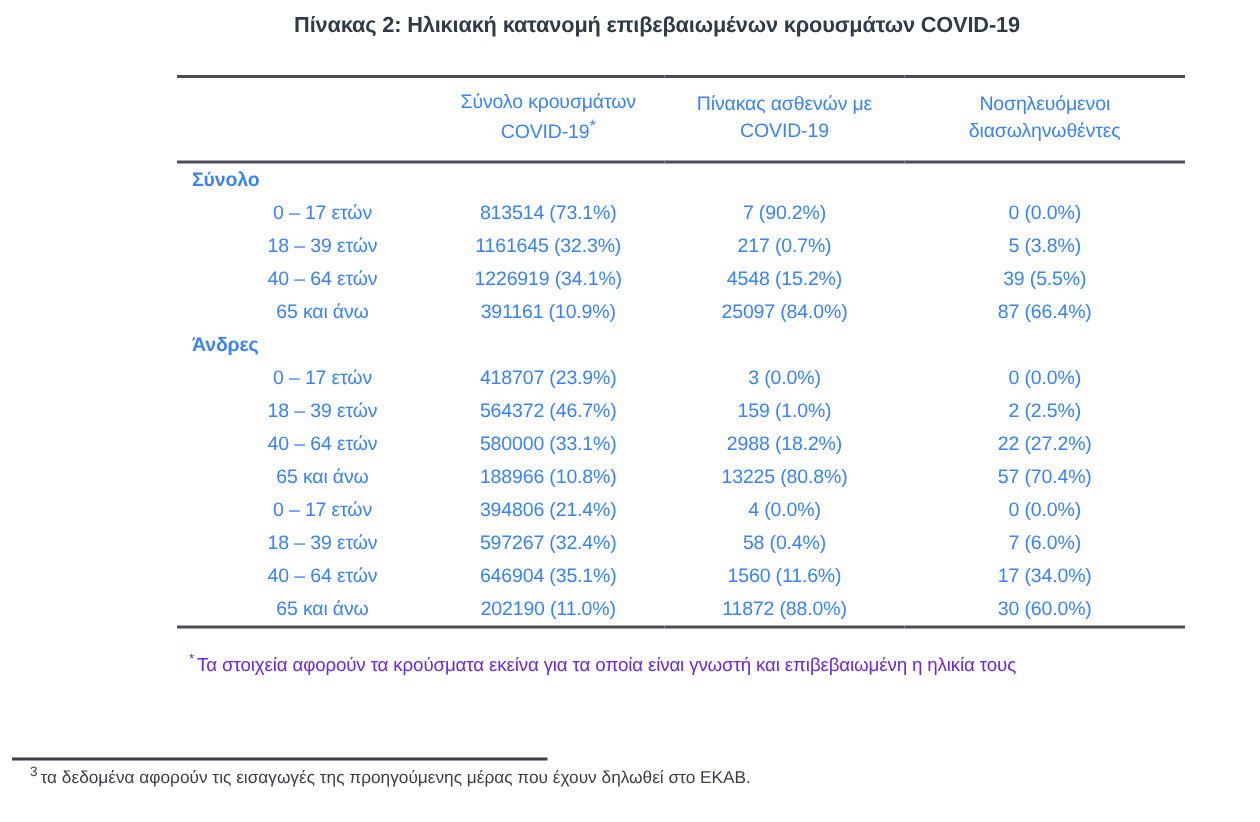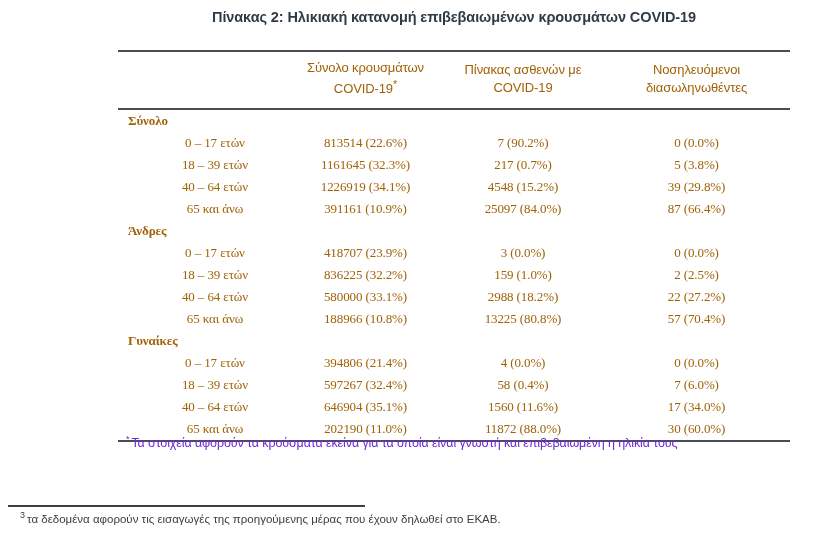--- a/index.html
+++ b/index.html
@@ -5,43 +5,42 @@
   html,body{margin:0;padding:0;background:#ffffff;}
   .page{
     position:relative;
     width:840px;height:548px;
     background:#ffffff;
     font-family:"Liberation Sans", sans-serif;
     color:#2f3b47;
     overflow:hidden;
   }
   .doc-title{
-    position:absolute;top:9px;left:118px;width:672px;
+    position:absolute;top:9px;left:102px;width:672px;
     text-align:center;font-size:14.5px;font-weight:700;
     color:#2f3b47;letter-spacing:-0.1px;
   }
   table.covid-table{
     position:absolute;top:50px;left:118px;width:672px;
     border-collapse:collapse;table-layout:fixed;
-    font-size:13px;color:#a16207;letter-spacing:-0.1px;
+    font-size:13px;color:#3b82f6;letter-spacing:-0.1px;
   }
   table.covid-table col.c1{width:170px;}
   table.covid-table col.c2{width:155px;}
   table.covid-table col.c3{width:160px;}
   table.covid-table col.c4{width:187px;}
   table.covid-table thead th{
     border-top:2px solid #4a4e54;
     border-bottom:2px solid #4a4e54;
     font-weight:400;text-align:center;
     padding:7px 0 9px 0;line-height:1.4;font-size:13px;
   }
   table.covid-table tbody td{
     text-align:center;height:22px;padding:0;line-height:22px;
     white-space:nowrap;
-    font-family:Liberation Serif, serif;
   }
   table.covid-table tbody td.lbl{
     text-align:center;padding-left:24px;
   }
   table.covid-table tbody tr.section td{
     text-align:left;padding-left:10px;font-weight:700;
   }
   table.covid-table tbody tr:last-child td{
     border-bottom:2px solid #4a4e54;
   }
@@ -91,74 +90,71 @@
           <span>διασωληνωθέντες</span>
         </th>
       </tr>
     </thead>
     <tbody>
       <tr class="section">
         <td colspan="4">Σύνολο</td>
       </tr>
       <tr>
         <td class="lbl">0 – 17 ετών</td>
-        <td>813514 (22.6%)</td>
+        <td>813514 (73.1%)</td>
         <td>7 (90.2%)</td>
         <td>0 (0.0%)</td>
       </tr>
       <tr>
         <td class="lbl">18 – 39 ετών</td>
         <td>1161645 (32.3%)</td>
         <td>217 (0.7%)</td>
         <td>5 (3.8%)</td>
       </tr>
       <tr>
         <td class="lbl">40 – 64 ετών</td>
         <td>1226919 (34.1%)</td>
         <td>4548 (15.2%)</td>
-        <td>39 (29.8%)</td>
+        <td>39 (5.5%)</td>
       </tr>
       <tr>
         <td class="lbl">65 και άνω</td>
         <td>391161 (10.9%)</td>
         <td>25097 (84.0%)</td>
         <td>87 (66.4%)</td>
       </tr>
 
       <tr class="section">
         <td colspan="4">Άνδρες</td>
       </tr>
       <tr>
         <td class="lbl">0 – 17 ετών</td>
         <td>418707 (23.9%)</td>
         <td>3 (0.0%)</td>
         <td>0 (0.0%)</td>
       </tr>
       <tr>
         <td class="lbl">18 – 39 ετών</td>
-        <td>836225 (32.2%)</td>
+        <td>564372 (46.7%)</td>
         <td>159 (1.0%)</td>
         <td>2 (2.5%)</td>
       </tr>
       <tr>
         <td class="lbl">40 – 64 ετών</td>
         <td>580000 (33.1%)</td>
         <td>2988 (18.2%)</td>
         <td>22 (27.2%)</td>
       </tr>
       <tr>
         <td class="lbl">65 και άνω</td>
         <td>188966 (10.8%)</td>
         <td>13225 (80.8%)</td>
         <td>57 (70.4%)</td>
       </tr>
 
-      <tr class="section">
-        <td colspan="4">Γυναίκες</td>
-      </tr>
       <tr>
         <td class="lbl">0 – 17 ετών</td>
         <td>394806 (21.4%)</td>
         <td>4 (0.0%)</td>
         <td>0 (0.0%)</td>
       </tr>
       <tr>
         <td class="lbl">18 – 39 ετών</td>
         <td>597267 (32.4%)</td>
         <td>58 (0.4%)</td>

